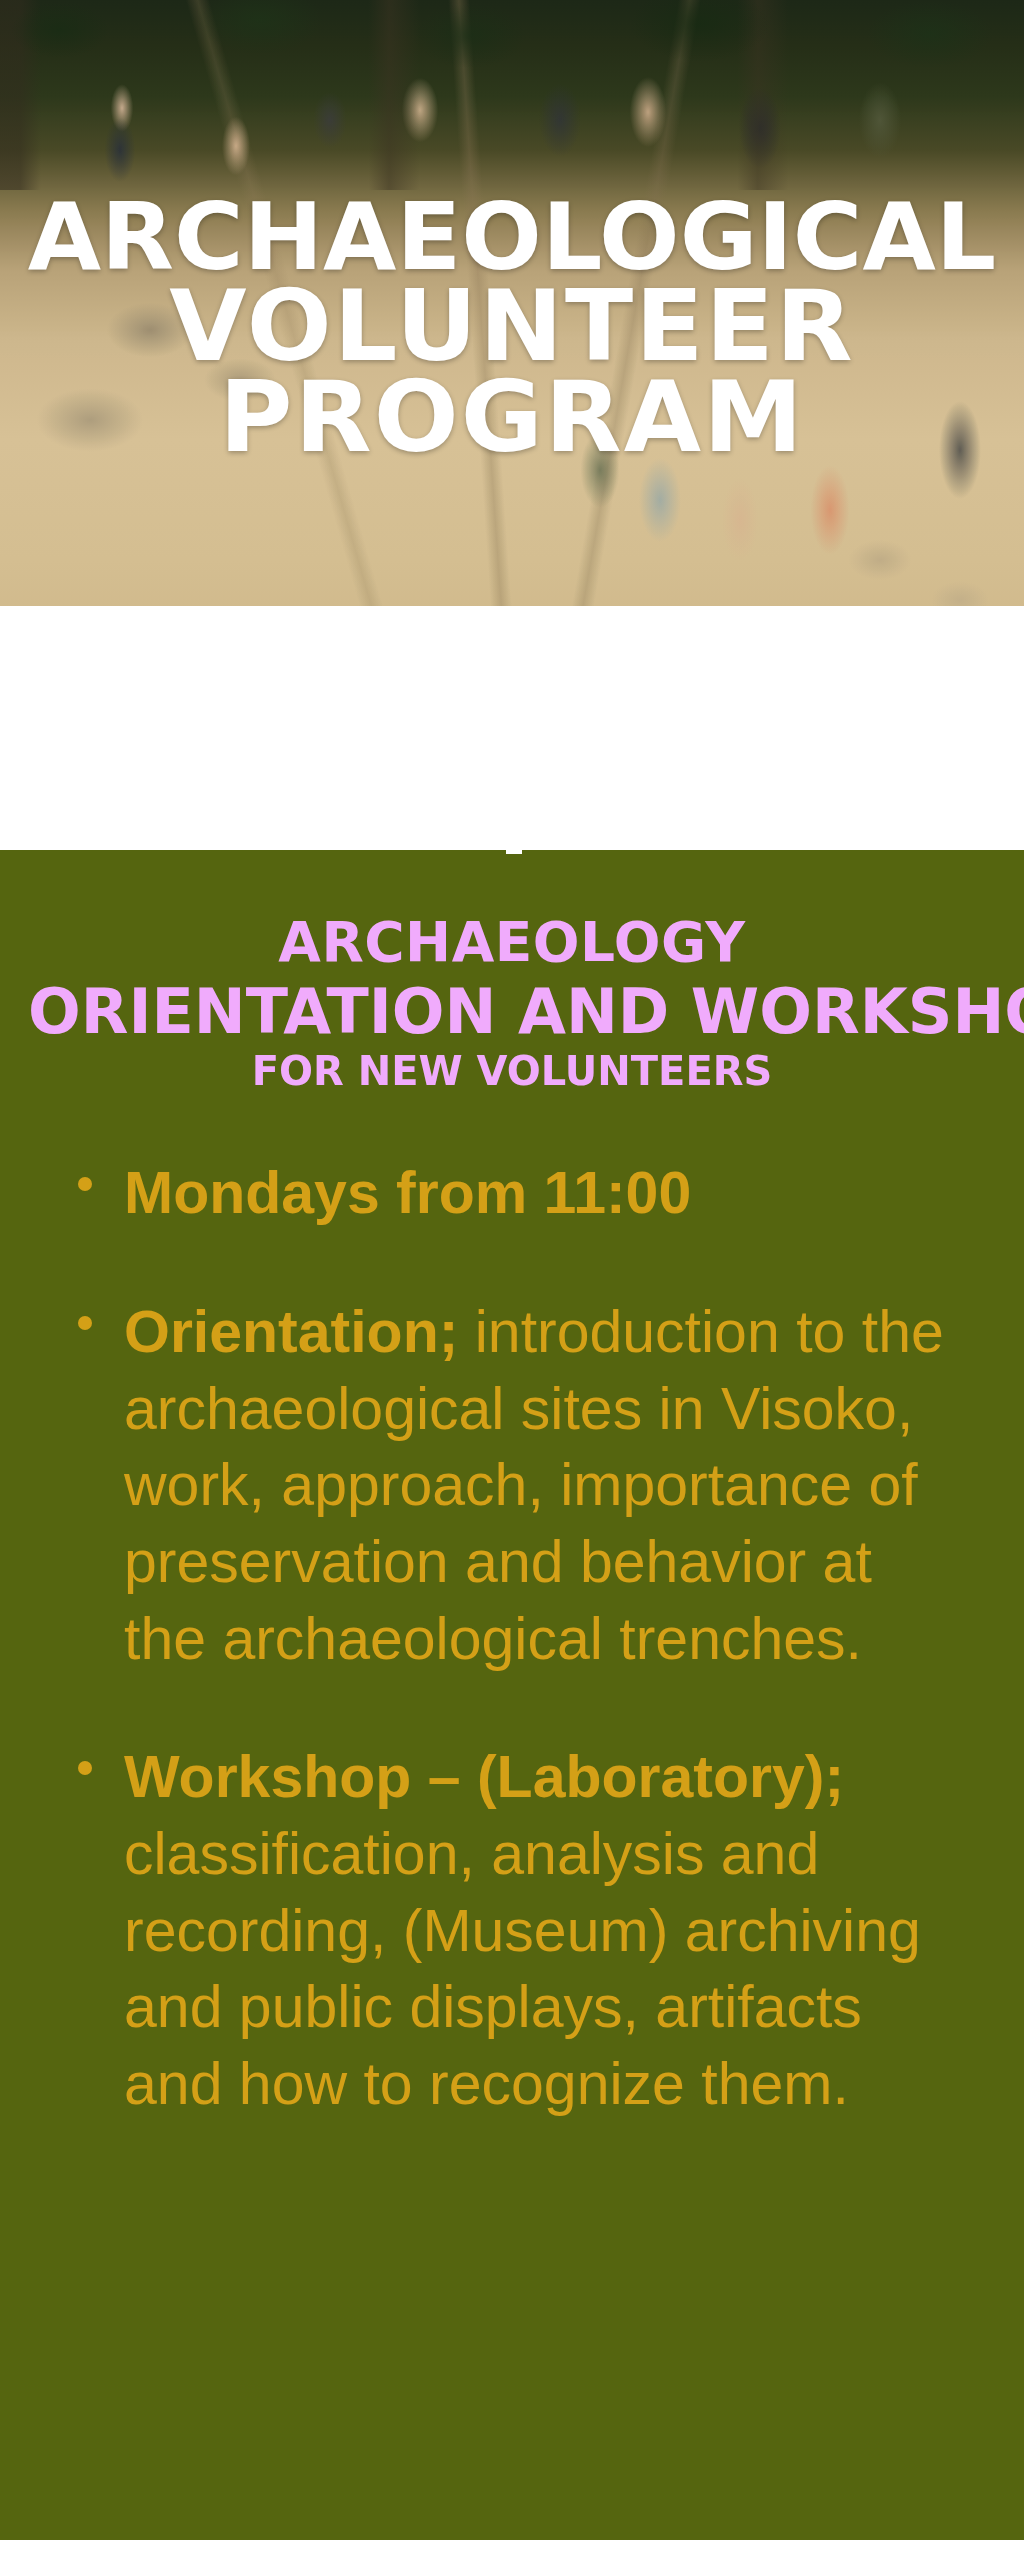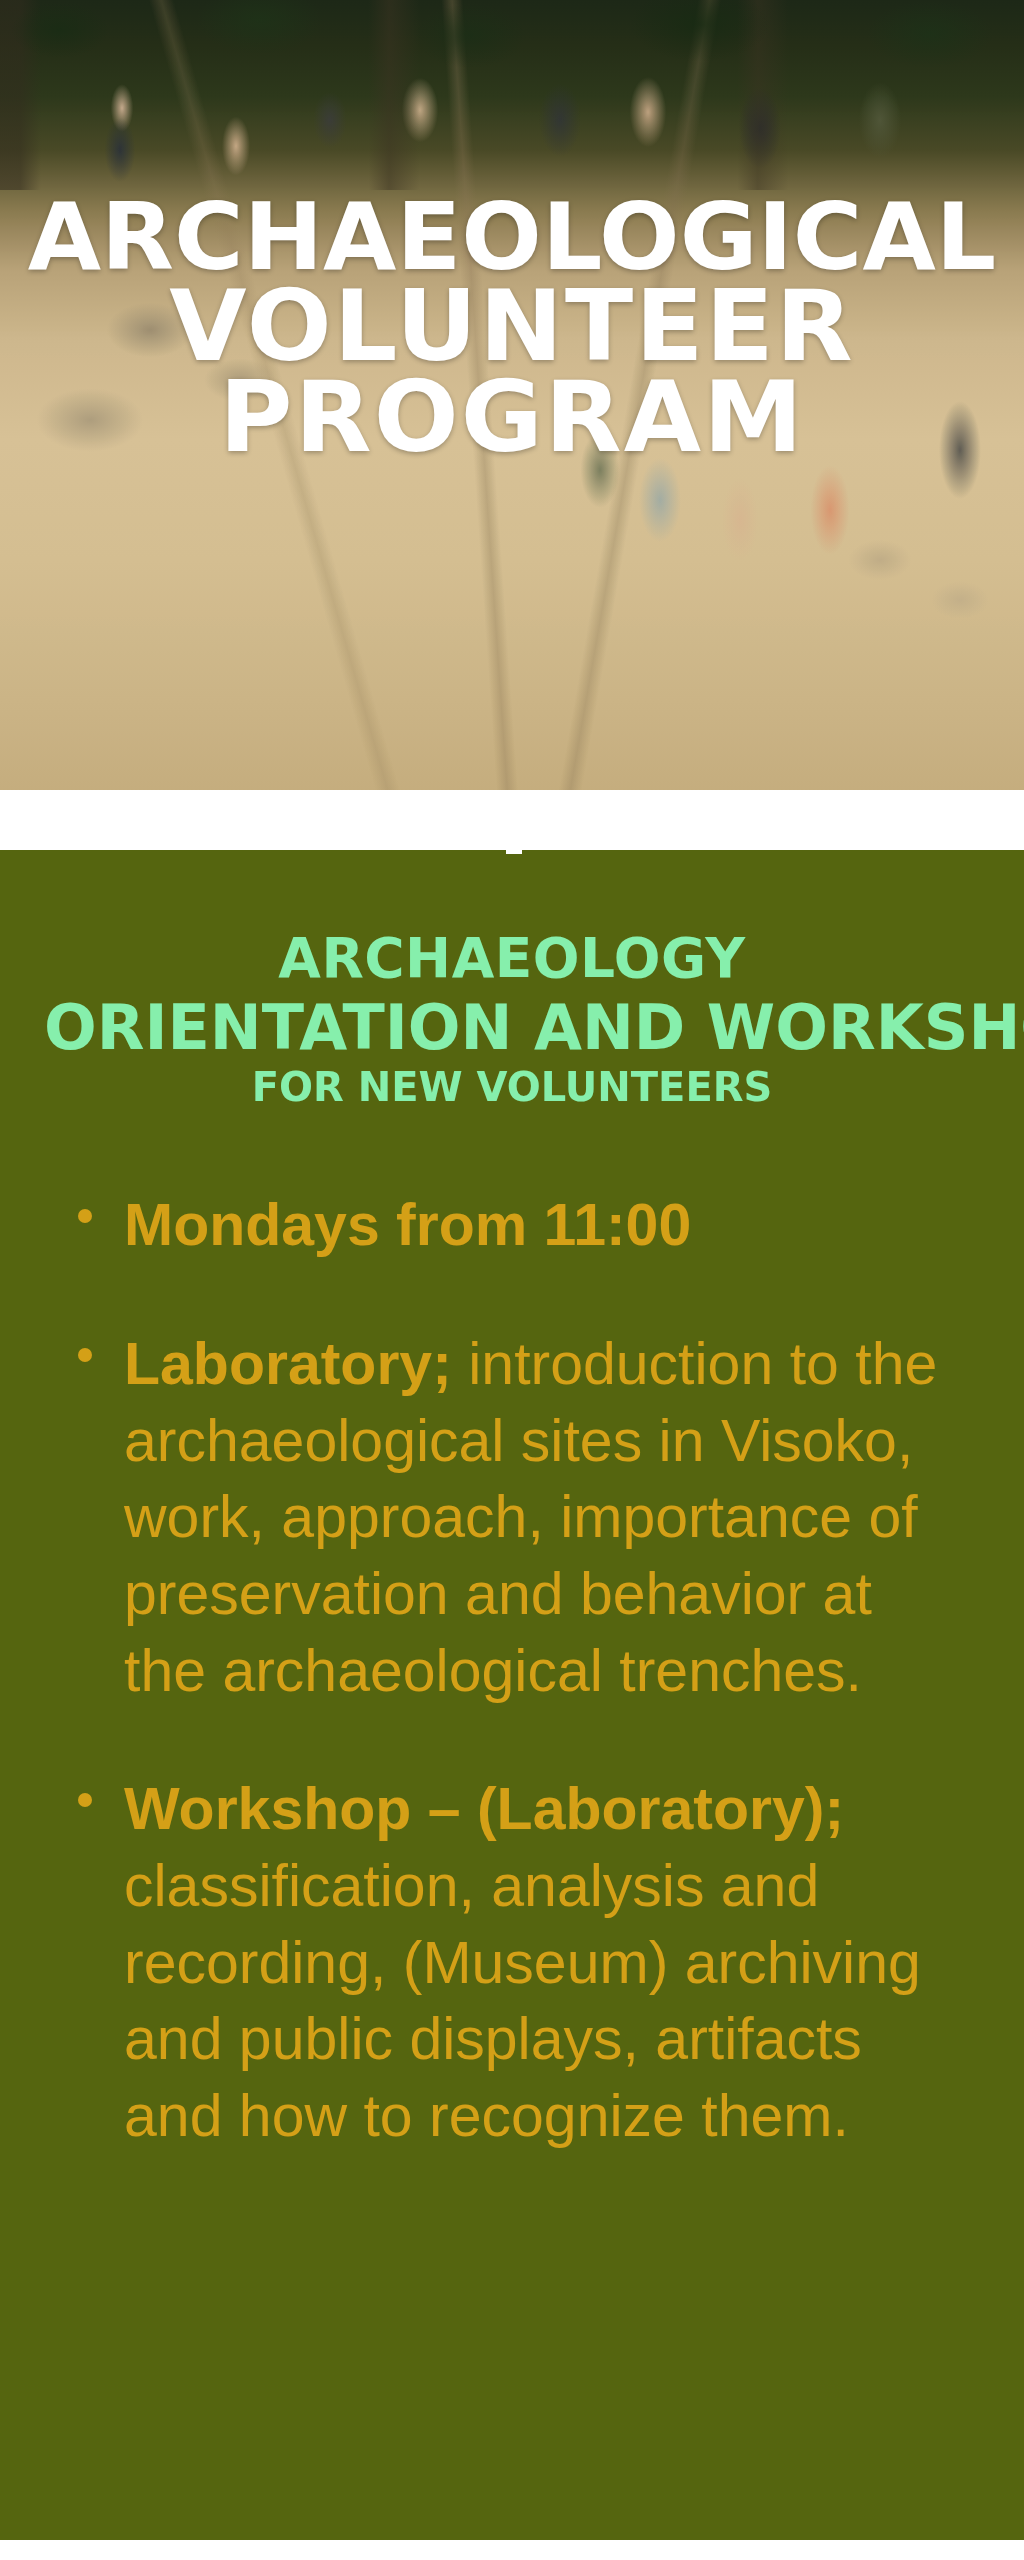--- a/index.html
+++ b/index.html
@@ -21,21 +21,21 @@
     background: #ffffff;
     overflow: hidden;
   }
 
   
   .hero {
     position: absolute;
     top: 0;
     left: 0;
     width: 1024px;
-    height: 790px;
+    height: 606px;
     overflow: hidden;
     background: #404040;
   }
 
   .hero-photo {
     position: absolute;
     inset: 0;
     
     background-color: #c9b183;
     background-image:
@@ -142,23 +142,23 @@
     position: absolute;
     top: 850px;
     left: 0;
     width: 1024px;
     height: 1690px;
     background: #55650f;
     overflow: hidden;
   }
 
   .panel-title {
-    margin: 16px;
+    margin: 0;
     padding: 60px 28px 0 28px;
-    color: #86efac;
+    color: #f0abfc;
     font-family: "DejaVu Sans", sans-serif;
     font-weight: bold;
     font-size: 58px;
     line-height: 1.18;
     text-align: center;
     letter-spacing: 0.5px;
     transform: scaleX(1.0);
   }
   .panel-title .tline { display: block; white-space: nowrap; }
   .panel-title .t1 { font-size: 55px; }
@@ -235,21 +235,21 @@
       <span class="tline t3">FOR NEW VOLUNTEERS</span>
     </h2>
 
     <ul class="bullets">
 
       <li class="bullet bold-all">
         <span class="lead">Mondays from 11:00</span><span class="rest"></span>
       </li>
 
       <li class="bullet">
-        <span class="lead">Laboratory;</span><span class="rest"> introduction to the archaeological sites in Visoko, work, approach, importance of preservation and behavior at the archaeological trenches.</span>
+        <span class="lead">Orientation;</span><span class="rest"> introduction to the archaeological sites in Visoko, work, approach, importance of preservation and behavior at the archaeological trenches.</span>
       </li>
 
       <li class="bullet">
         <span class="lead">Workshop – (Laboratory);</span><span class="rest"> classification, analysis and recording, (Museum) archiving and public displays, artifacts and how to recognize them.</span>
       </li>
 
     </ul>
   </div>
 
   <div class="footer-strip"></div>

